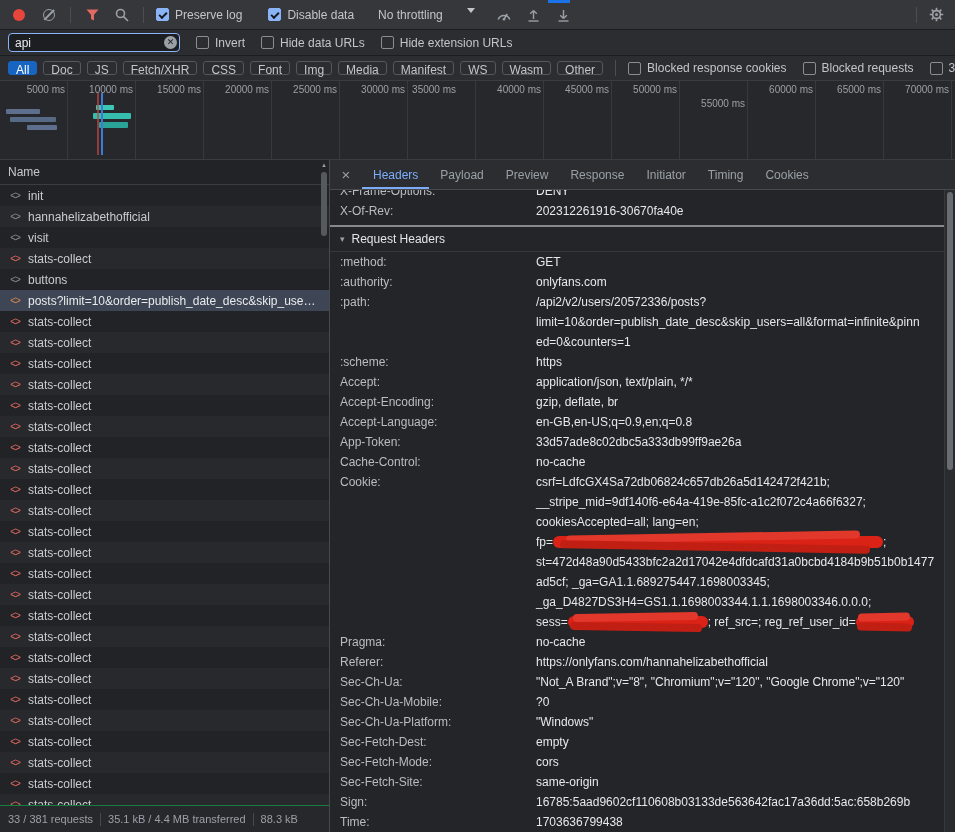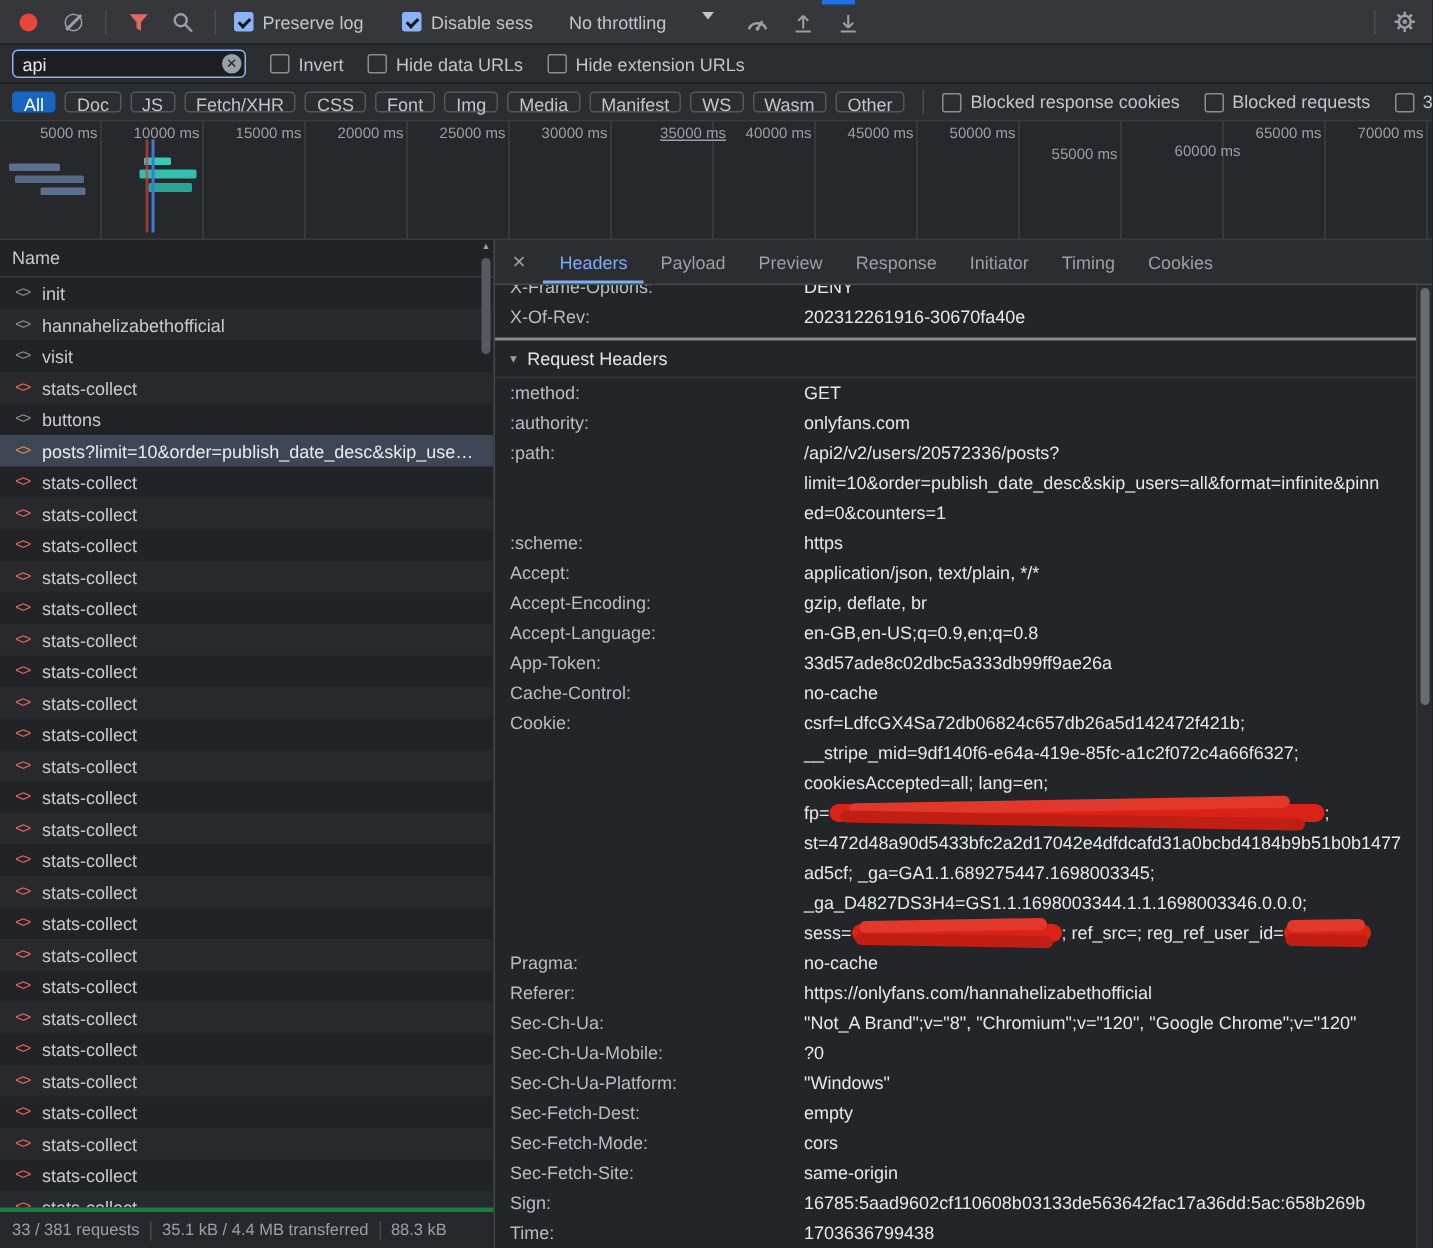--- a/index.html
+++ b/index.html
@@ -16,21 +16,21 @@
 .cbitem{display:inline-flex;align-items:center;gap:6px;color:#c2c5c9;cursor:pointer;white-space:nowrap}
 .cb{width:13px;height:13px;border:1.5px solid #8a8d91;border-radius:2px;position:relative;flex:none;background:transparent}
 .cb.checked{background:#8ab4f8;border-color:#8ab4f8}
 .cb.checked::after{content:"";position:absolute;left:2px;top:2.5px;width:6px;height:3px;border-left:2px solid #17181b;border-bottom:2px solid #17181b;transform:rotate(-45deg)}
 .throttle{display:inline-flex;align-items:flex-start;gap:24px;color:#c2c5c9;cursor:pointer}
 .caret{width:0;height:0;border-left:4px solid transparent;border-right:4px solid transparent;border-top:5px solid #c2c5c9}
 .tright{margin-left:auto;display:flex;align-items:center;gap:10px}
 .blue-indicator{position:absolute;left:548px;top:0;width:22px;height:3px;background:#1a73e8}
 
 .filterbar{height:26px;flex:none;display:flex;align-items:center;gap:16px;padding:0 8px;background:#2b2d31;border-bottom:1px solid #1c1d1f}
-.finput{position:relative;width:156px;height:19px;flex:none}
+.finput{position:relative;width:172px;height:19px;flex:none}
 .finput input{width:100%;height:100%;background:#1d1e21;border:1px solid #8ab4f8;border-radius:4px;color:#e8eaed;font:inherit;padding:0 18px 0 6px;outline:none}
 .fclear{position:absolute;right:3px;top:3px;width:13px;height:13px;border-radius:50%;background:#9aa0a6;color:#1d1e21;font-size:9px;line-height:13px;text-align:center;cursor:pointer}
 
 .typebar{height:25px;flex:none;display:flex;align-items:center;padding:0 8px;background:#2b2d31;border-bottom:1px solid #3a3c40}
 .chips{display:flex;align-items:center;gap:6px}
 .chip{font:inherit;background:none;border:1px solid #54575b;color:#c2c5c9;border-radius:3px;padding:1px 7px;height:14px;cursor:pointer;white-space:nowrap}
 .chip.active{background:#1765c0;border-color:#1765c0;color:#fff}
 .typebar .tdiv{margin:0 12px}
 .opts{display:flex;align-items:center;gap:16px}
 
@@ -55,21 +55,21 @@
 .req:nth-child(even){background:#28292d}
 .req.selected{background:#3e4554}
 .ric{width:14px;flex:none;font-size:10px;letter-spacing:-1px;color:#8a8e93;text-align:center}
 .req.error .ric{color:#e46962}
 .req.selected .ric{color:#d98a4a}
 .rlabel{flex:1;white-space:nowrap;overflow:hidden;text-overflow:ellipsis;color:#c9ccce;padding-right:12px}
 .req.selected .rlabel{color:#e9ebed}
 .lscroll{position:absolute;top:0;right:0;bottom:27px;width:10px}
 .lsarrow{position:absolute;top:2px;left:0;right:0;text-align:center;font-size:6px;color:#9aa0a6}
 .lsthumb{position:absolute;left:2px;right:2px;top:12px;height:64px;background:#56595e;border-radius:3px}
-.left-status{height:27px;flex:none;display:flex;align-items:center;padding:0 8px;background:#27282c;border-top:3px solid #15803d;color:#9aa0a6;font-size:11px;white-space:nowrap;overflow:hidden}
+.left-status{height:27px;flex:none;display:flex;align-items:center;padding:0 8px;background:#27282c;border-top:1px solid #15803d;color:#9aa0a6;font-size:11px;white-space:nowrap;overflow:hidden}
 .vsep{width:1px;height:13px;background:#47494d;margin:0 7px;flex:none}
 
 .right{flex:1;min-width:0;display:flex;flex-direction:column;background:#242528;position:relative}
 .tabbar{height:30px;flex:none;display:flex;align-items:stretch;background:#2b2d31;border-bottom:1px solid #47494d}
 .tab-close{width:32px;display:flex;align-items:center;justify-content:center;color:#9aa0a6;font-size:15px;cursor:pointer}
 .tabs{display:flex;height:100%}
 .tab{display:flex;align-items:center;padding:0 11px;color:#9aa0a6;cursor:pointer}
 .tab.active{color:#7cacf8;box-shadow:inset 0 -2px 0 #7cacf8}
 .content{flex:1;overflow:hidden;position:relative;padding-right:11px}
 .hrow{display:flex;align-items:flex-start}
@@ -111,21 +111,21 @@
           <line x1="8.6" y1="8.6" x2="13" y2="13" stroke="#9aa0a6" stroke-width="1.6"></line>
         </svg>
     </span>
     <span class="tdiv"></span>
     <label class="cbitem">
       <span class="cb checked"></span>
       <span>Preserve log</span>
     </label>
     <label class="cbitem" style="margin-left:14px">
       <span class="cb checked"></span>
-      <span>Disable sess</span>
+      <span>Disable data</span>
     </label>
     <span class="throttle" style="margin-left:12px">
       <span>No throttling</span>
       <span class="caret"></span>
     </span>
     <span class="tbtn" style="margin-left:8px">
       <svg width="16" height="13" viewBox="0 0 16 13">
           <path d="M2.2 11.5a6.2 6.2 0 0 1 11.6 0" fill="none" stroke="#9aa0a6" stroke-width="1.6"></path>
           <path d="M8 11.2L11.2 6" stroke="#9aa0a6" stroke-width="1.6"></path>
           <circle cx="8" cy="11.2" r="1.3" fill="#9aa0a6"></circle>
@@ -217,26 +217,26 @@
     <div class="ovbar t2"></div>
     <div class="ovbar t3"></div>
     <div class="ovline line-red"></div>
     <div class="ovline line-blue"></div>
   <span class="ovlabel" style="right: 890px;">5000 ms</span>
       <span class="ovlabel" style="right: 822px;">10000 ms</span>
       <span class="ovlabel" style="right: 754px;">15000 ms</span>
       <span class="ovlabel" style="right: 686px;">20000 ms</span>
       <span class="ovlabel" style="right: 618px;">25000 ms</span>
       <span class="ovlabel" style="right: 550px;">30000 ms</span>
-      <span class="ovlabel" style="right: 471px; text-decoration: underline;">35000 ms</span>
+      <span class="ovlabel" style="right: 499px;">35000 ms</span>
       <span class="ovlabel" style="right: 414px;">40000 ms</span>
       <span class="ovlabel" style="right: 346px;">45000 ms</span>
       <span class="ovlabel" style="right: 278px;">50000 ms</span>
       <span class="ovlabel" style="right: 210px; margin-top: 14px;">55000 ms</span>
-      <span class="ovlabel" style="right: 128px; margin-top: 12px;">60000 ms</span>
+      <span class="ovlabel" style="right: 142px;">60000 ms</span>
       <span class="ovlabel" style="right: 74px;">65000 ms</span>
       <span class="ovlabel" style="right: 6px;">70000 ms</span>
     </div>
 
   <div class="main">
 
     <div class="left">
       <div class="name-header">
         <span>Name</span>
       </div>

